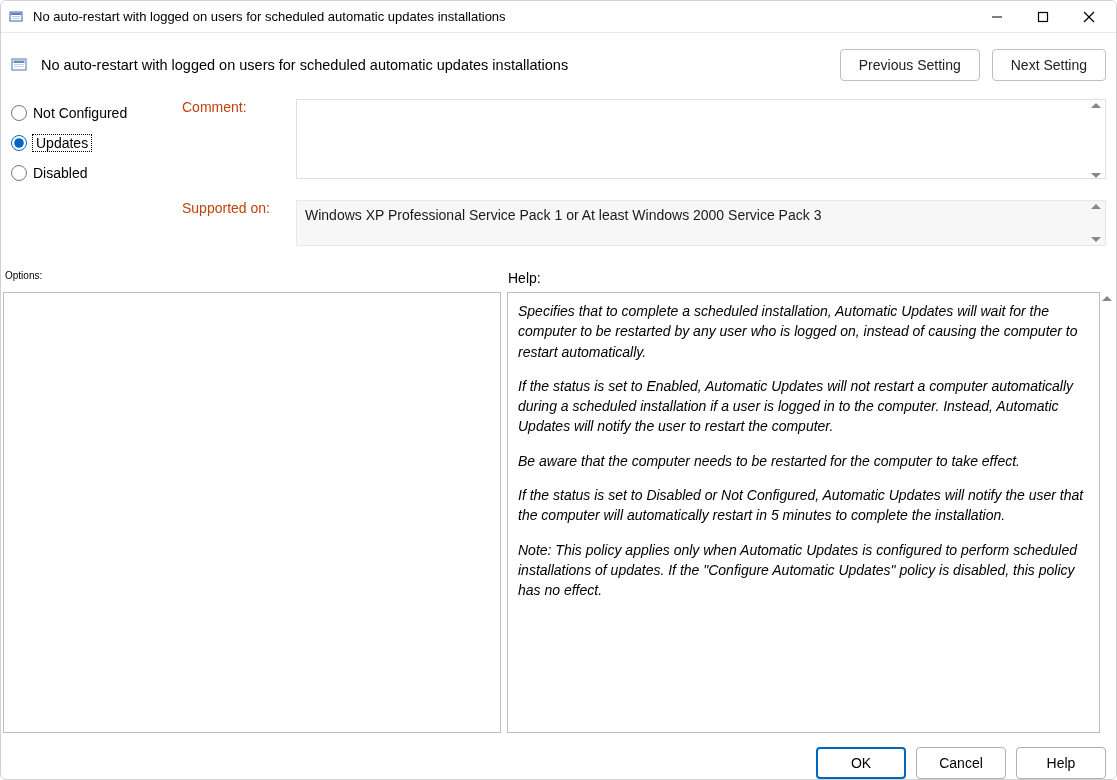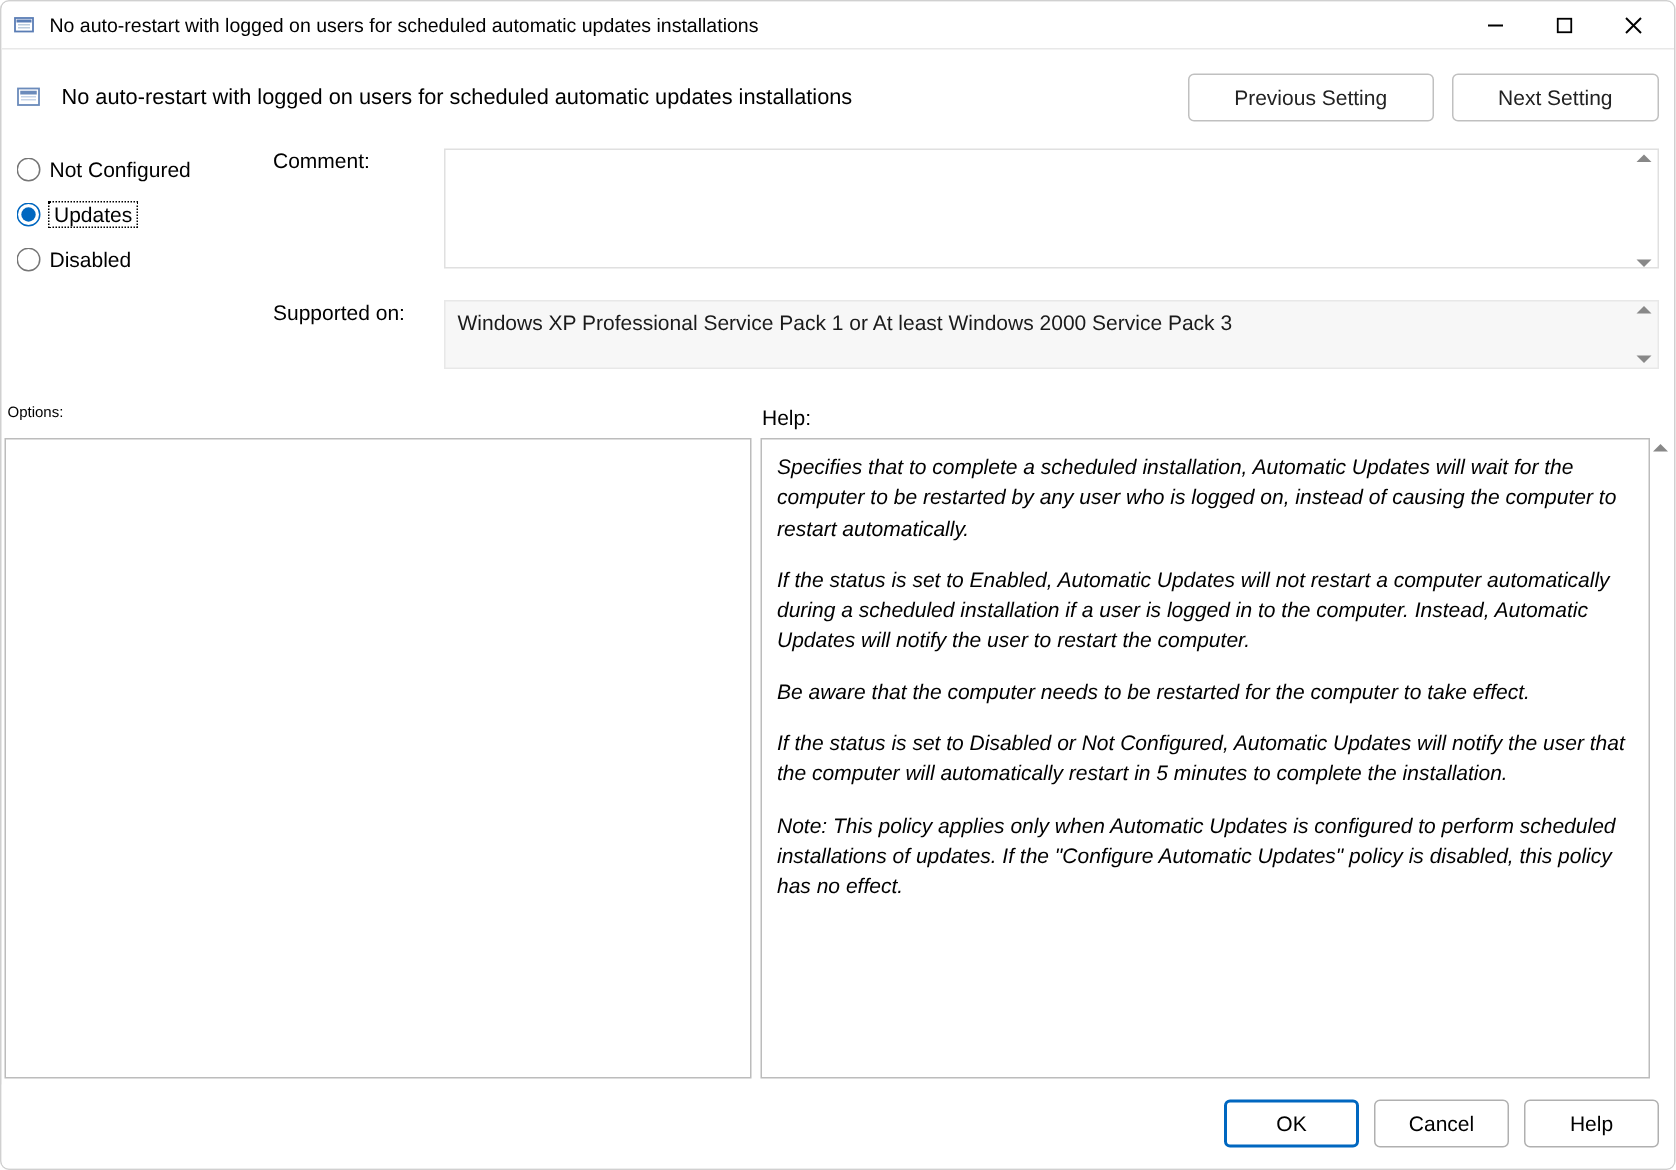--- a/index.html
+++ b/index.html
@@ -48,21 +48,21 @@
       gap: 12px;
     }
     .dialog-icon {
       width: 18px; height: 18px;
       display: flex; align-items: center; justify-content: center;
       flex-shrink: 0;
     }
     .dialog-title { font-size: 14.5px; color: #000; flex: 1; }
     .nav-buttons { display: flex; gap: 12px; margin-left: 8px; }
     .nav-btn {
-      padding: 7px 30px;
+      padding: 7px 18px;
       border: 1px solid #c0c0c0;
       border-radius: 4px;
       background: #fff;
       font-size: 14px;
       font-family: inherit;
       color: #222;
       cursor: pointer;
     }
 
     
@@ -88,21 +88,21 @@
     .radio-focus {
       outline: 1px dotted #000;
       padding: 0 3px;
     }
     .fields-col { flex: 1; display: flex; flex-direction: column; gap: 18px; }
     .field-row { display: flex; gap: 12px; align-items: flex-start; }
     .field-label {
       width: 102px;
       text-align: left;
       font-size: 14px;
-      color: #000000;
+      color: #c2410c;
       padding-top: 0px;
     }
     .field-control {
       flex: 1;
       position: relative;
     }
     .comment-box {
       width: 100%;
       height: 80px;
       border: 1px solid #e0e0e0;
@@ -173,21 +173,21 @@
     .outer-scroll {
       width: 12px;
       display: flex; flex-direction: column; align-items: center;
       padding: 2px 2px;
     }
 
     
     .footer {
       display: flex;
       justify-content: flex-end;
-      padding: 10px 10px 14px 10px;
+      padding: 10px 10px 0 10px;
       gap: 10px;
       background: #fff;
     }
     .footer-btn {
       min-width: 90px;
       padding: 6px 16px;
       border: 1px solid #b0b0b0;
       border-radius: 4px;
       background: #fff;
       font-size: 14px;

